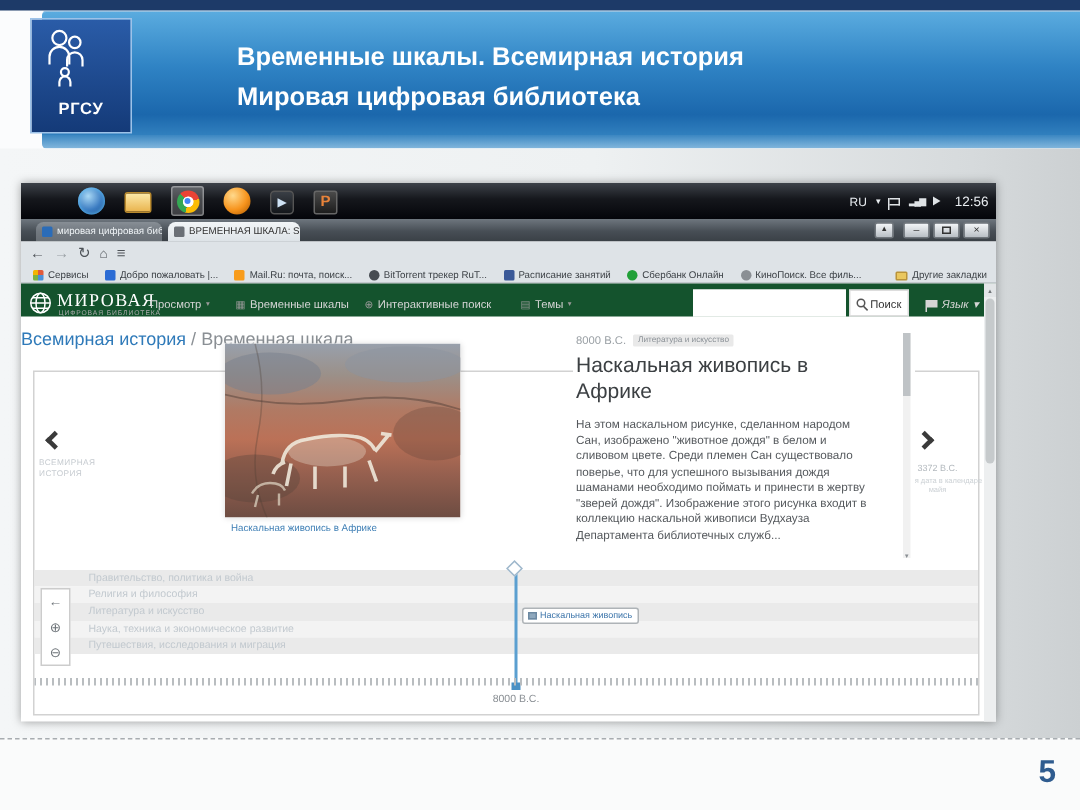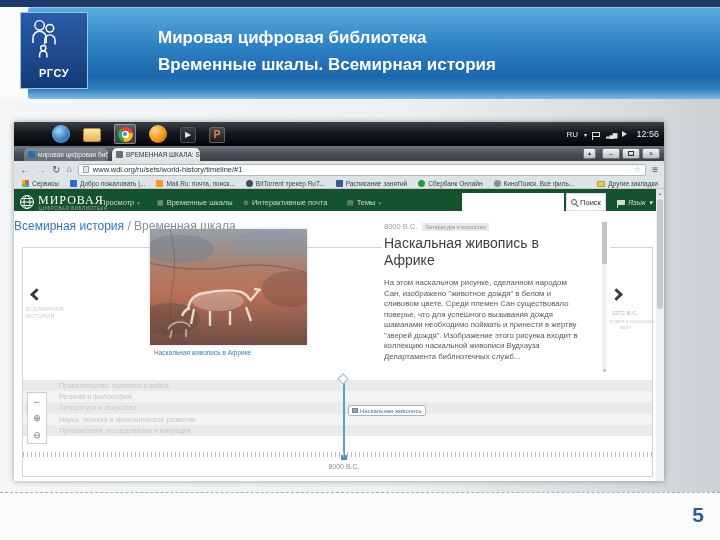--- a/index.html
+++ b/index.html
@@ -170,22 +170,22 @@
         <circle cx="14" cy="7" r="2.6"></circle>
         <path d="M2.5 17 v-3.5 a4.5 4.5 0 0 1 9 0 V17"></path>
         <path d="M10.5 18 v-3 a3.5 3.5 0 0 1 7 0 V18"></path>
         <circle cx="9.5" cy="20.5" r="1.8"></circle>
         <path d="M7 27 v-2 a2.5 2.5 0 0 1 5 0 v2"></path>
       </g>
     </svg>
     <span class="rgsu-text">РГСУ</span>
   </div>
   <div class="slide-title">
+    <div>Временные шкалы. Всемирная история</div>
     <div>Мировая цифровая библиотека</div>
-    <div>Временные шкалы. Всемирная история</div>
   </div>
   <div class="desk"></div>
 
   <div class="browser">
 
     <div class="taskbar">
       <div class="tb-icons">
         <div class="tb-ic ic-start"></div>
         <div class="tb-ic ic-folder"></div>
         <div class="ic-chrome-wrap">
@@ -230,25 +230,20 @@
             <span>×</span>
           </div>
       </div>
     </div>
 
     <div class="addressbar">
       <span class="navbtn">←</span>
       <span class="navbtn dim">→</span>
       <span class="navbtn">↻</span>
       <span class="navbtn home">⌂</span>
-      <div class="urlfield">
-        <span class="page-ic"></span>
-        <span>www.wdl.org/ru/sets/world-history/timeline/#1</span>
-        <span class="url-star">☆</span>
-      </div>
       <span class="menu-btn">≡</span>
     </div>
 
     <div class="bookmarksbar">
       <div class="bm-list">
         <span class="bm">
             <span class="bm-ic" style="background:conic-gradient(#e05a3a 0 25%,#4a90d9 0 50%,#7cb342 0 75%,#f4b400 0)"></span>
             <span>Сервисы</span>
           </span>
         <span class="bm">
@@ -297,21 +292,21 @@
       <div class="wdl-nav" style="left:86px">
         <span>Просмотр</span>
           <span class="caret">▾</span>
       </div>
       <div class="wdl-nav" style="left:143px">
         <span class="nico">▦</span>
           <span>Временные шкалы</span>
       </div>
       <div class="wdl-nav" style="left:229px">
         <span class="nico">⊕</span>
-          <span>Интерактивные почта</span>
+          <span>Интерактивные поиск</span>
       </div>
       <div class="wdl-nav" style="left:333px">
         <span class="nico">▤</span>
           <span>Темы</span>
           <span class="caret">▾</span>
       </div>
       <input class="wdl-search" style="">
       <div class="wdl-searchbtn">
         <span class="lens"></span>
         <span>Поиск</span>

